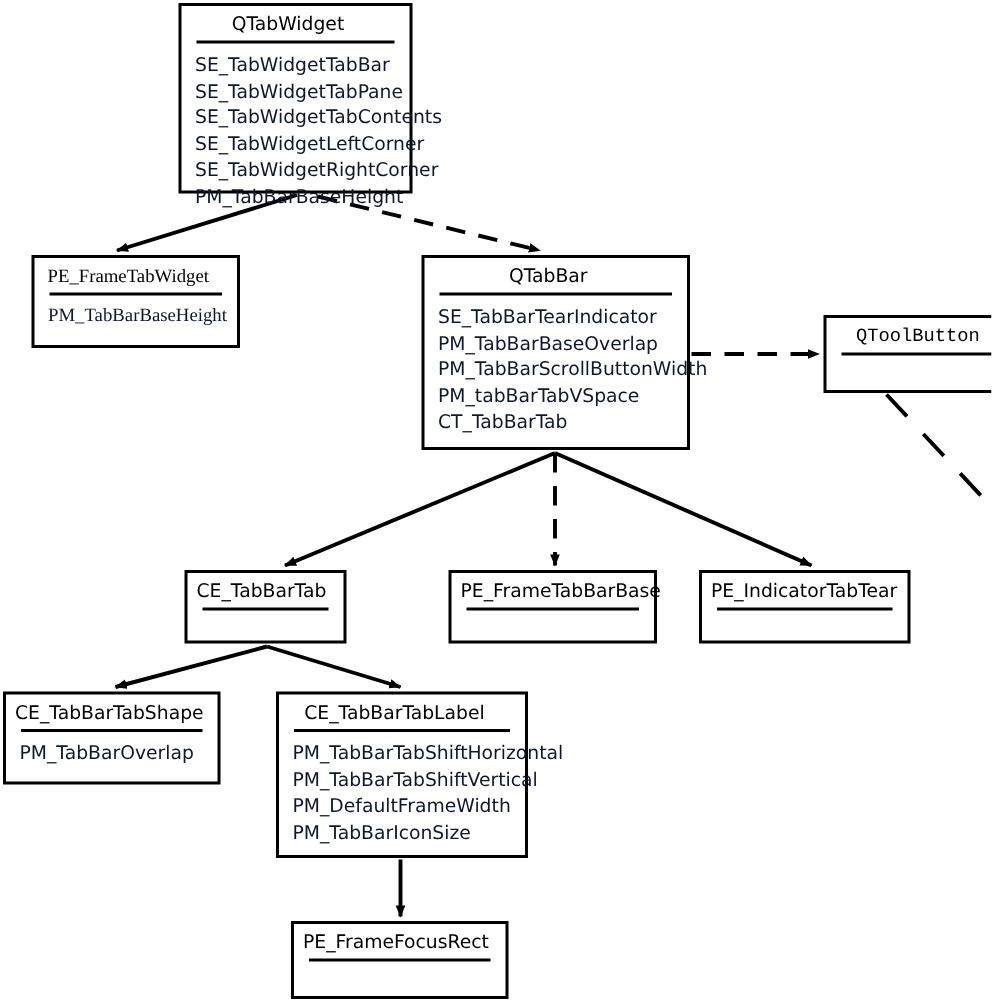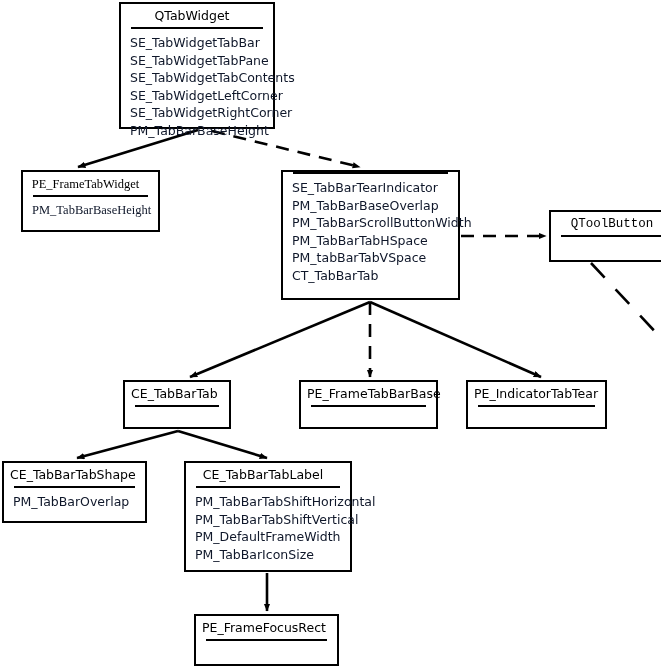--- a/index.html
+++ b/index.html
@@ -105,26 +105,26 @@
 
   <div class="node" style="left:21px; top:170px; width:139px; height:62px;font-family:Liberation Serif, serif;">
     <div class="node-title">PE_FrameTabWidget</div>
     <div class="node-rule"></div>
     <div class="node-body">
       <div class="node-item">PM_TabBarBaseHeight</div>
     </div>
   </div>
 
   <div class="node" style="left:281px; top:170px; width:179px; height:130px;">
+    <div class="node-title">QTabBar</div>
     <div class="node-rule"></div>
     <div class="node-body">
       <div class="node-item">SE_TabBarTearIndicator</div>
       <div class="node-item">PM_TabBarBaseOverlap</div>
       <div class="node-item">PM_TabBarScrollButtonWidth</div>
-      <div class="node-item">PM_TabBarTabHSpace</div>
       <div class="node-item">PM_tabBarTabVSpace</div>
       <div class="node-item">CT_TabBarTab</div>
     </div>
   </div>
 
   <div class="node" style="left:549px; top:210px; width:136px; height:52px;font-family:Liberation Mono, monospace;">
     <div class="node-title">QToolButton</div>
     <div class="node-rule"></div>
     <div class="node-body empty"></div>
   </div>

